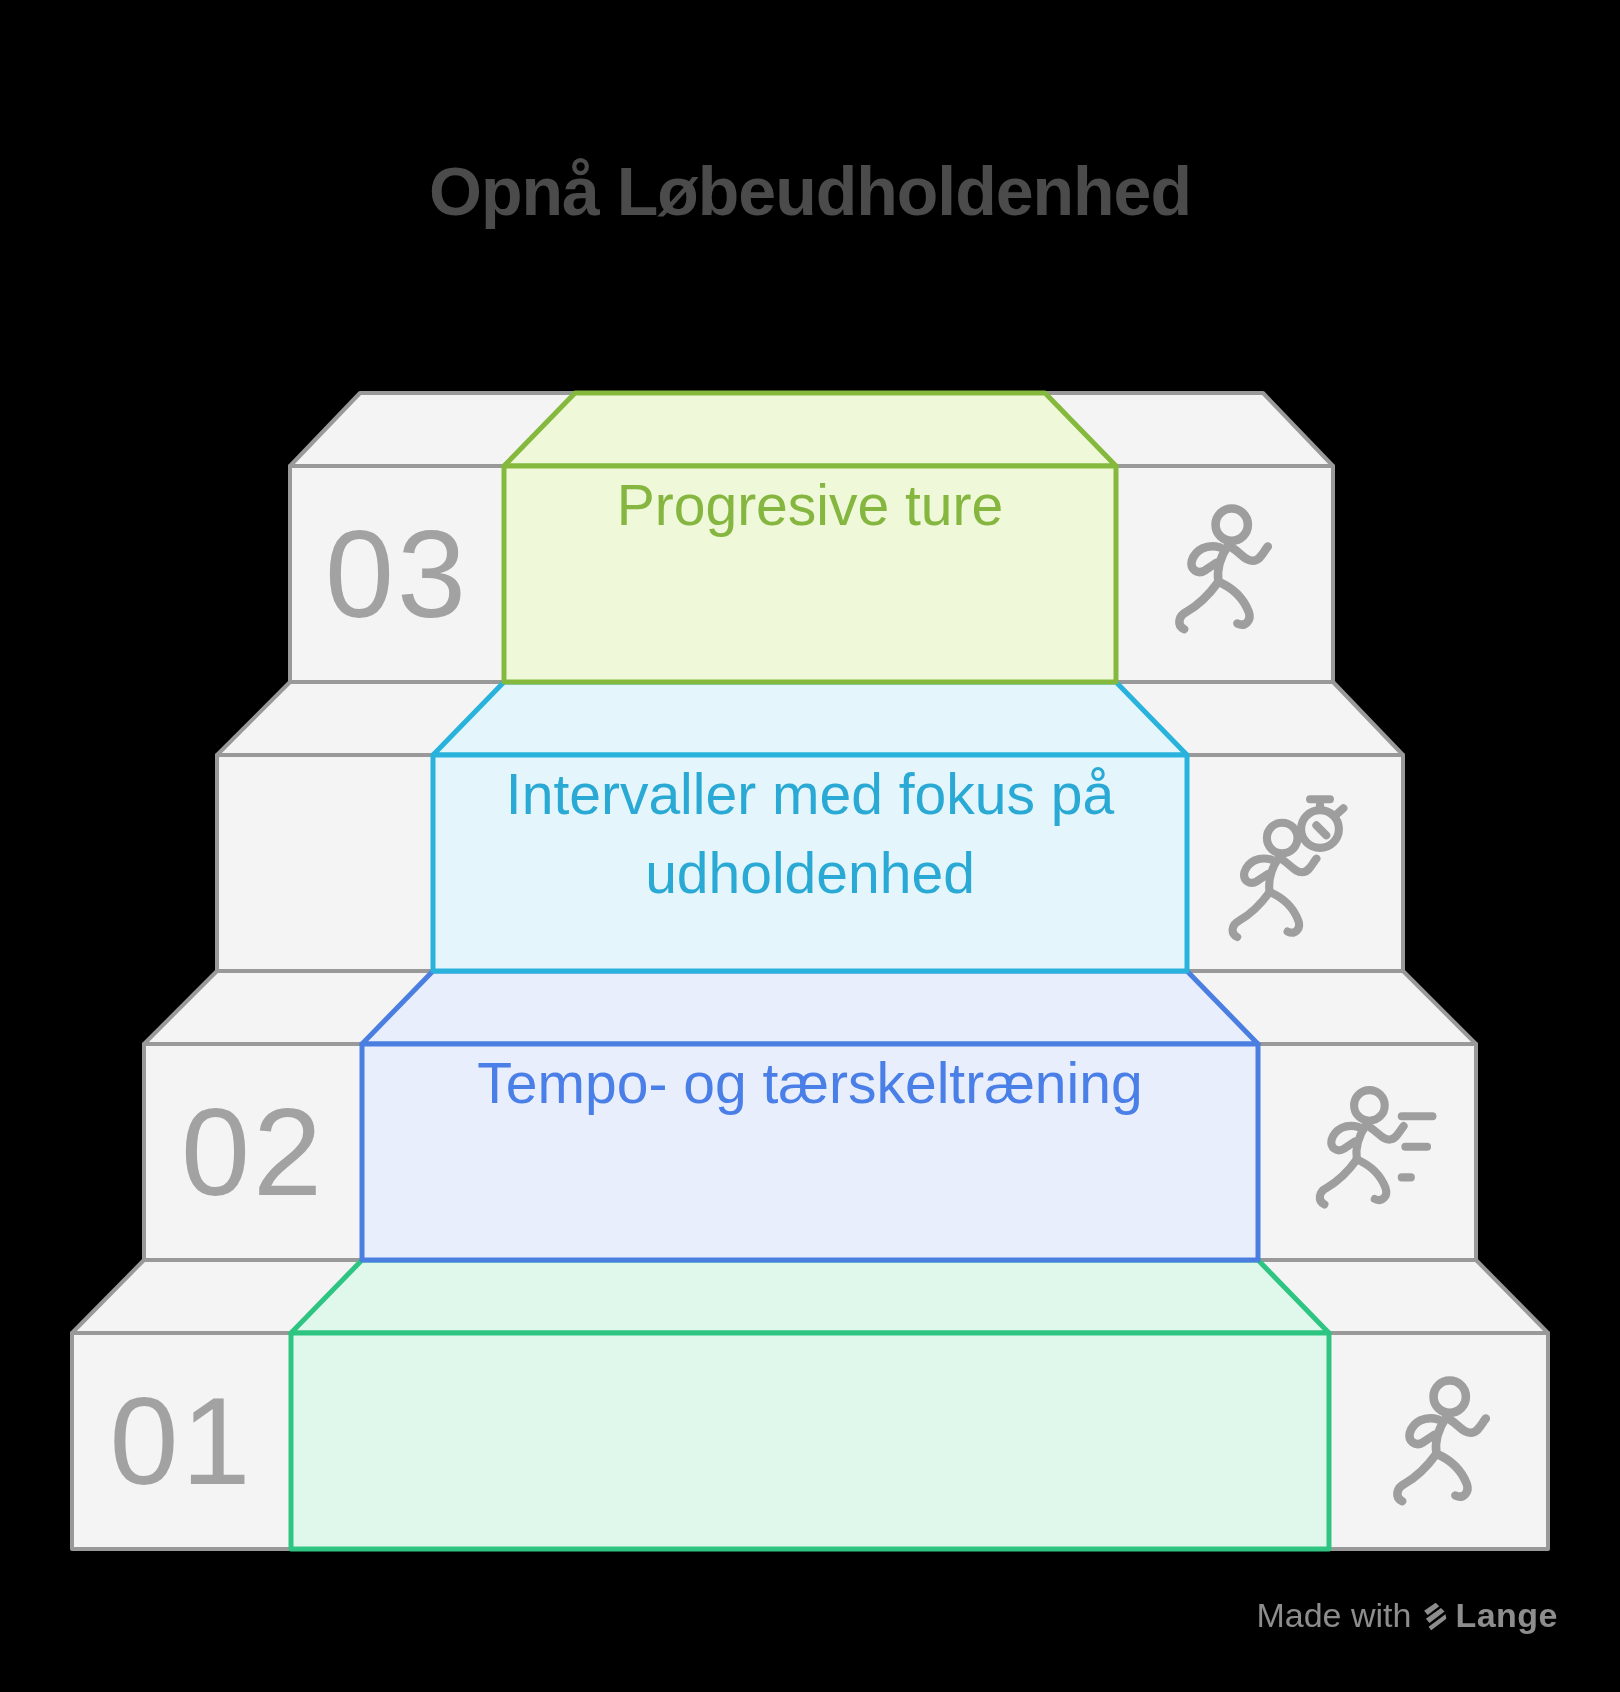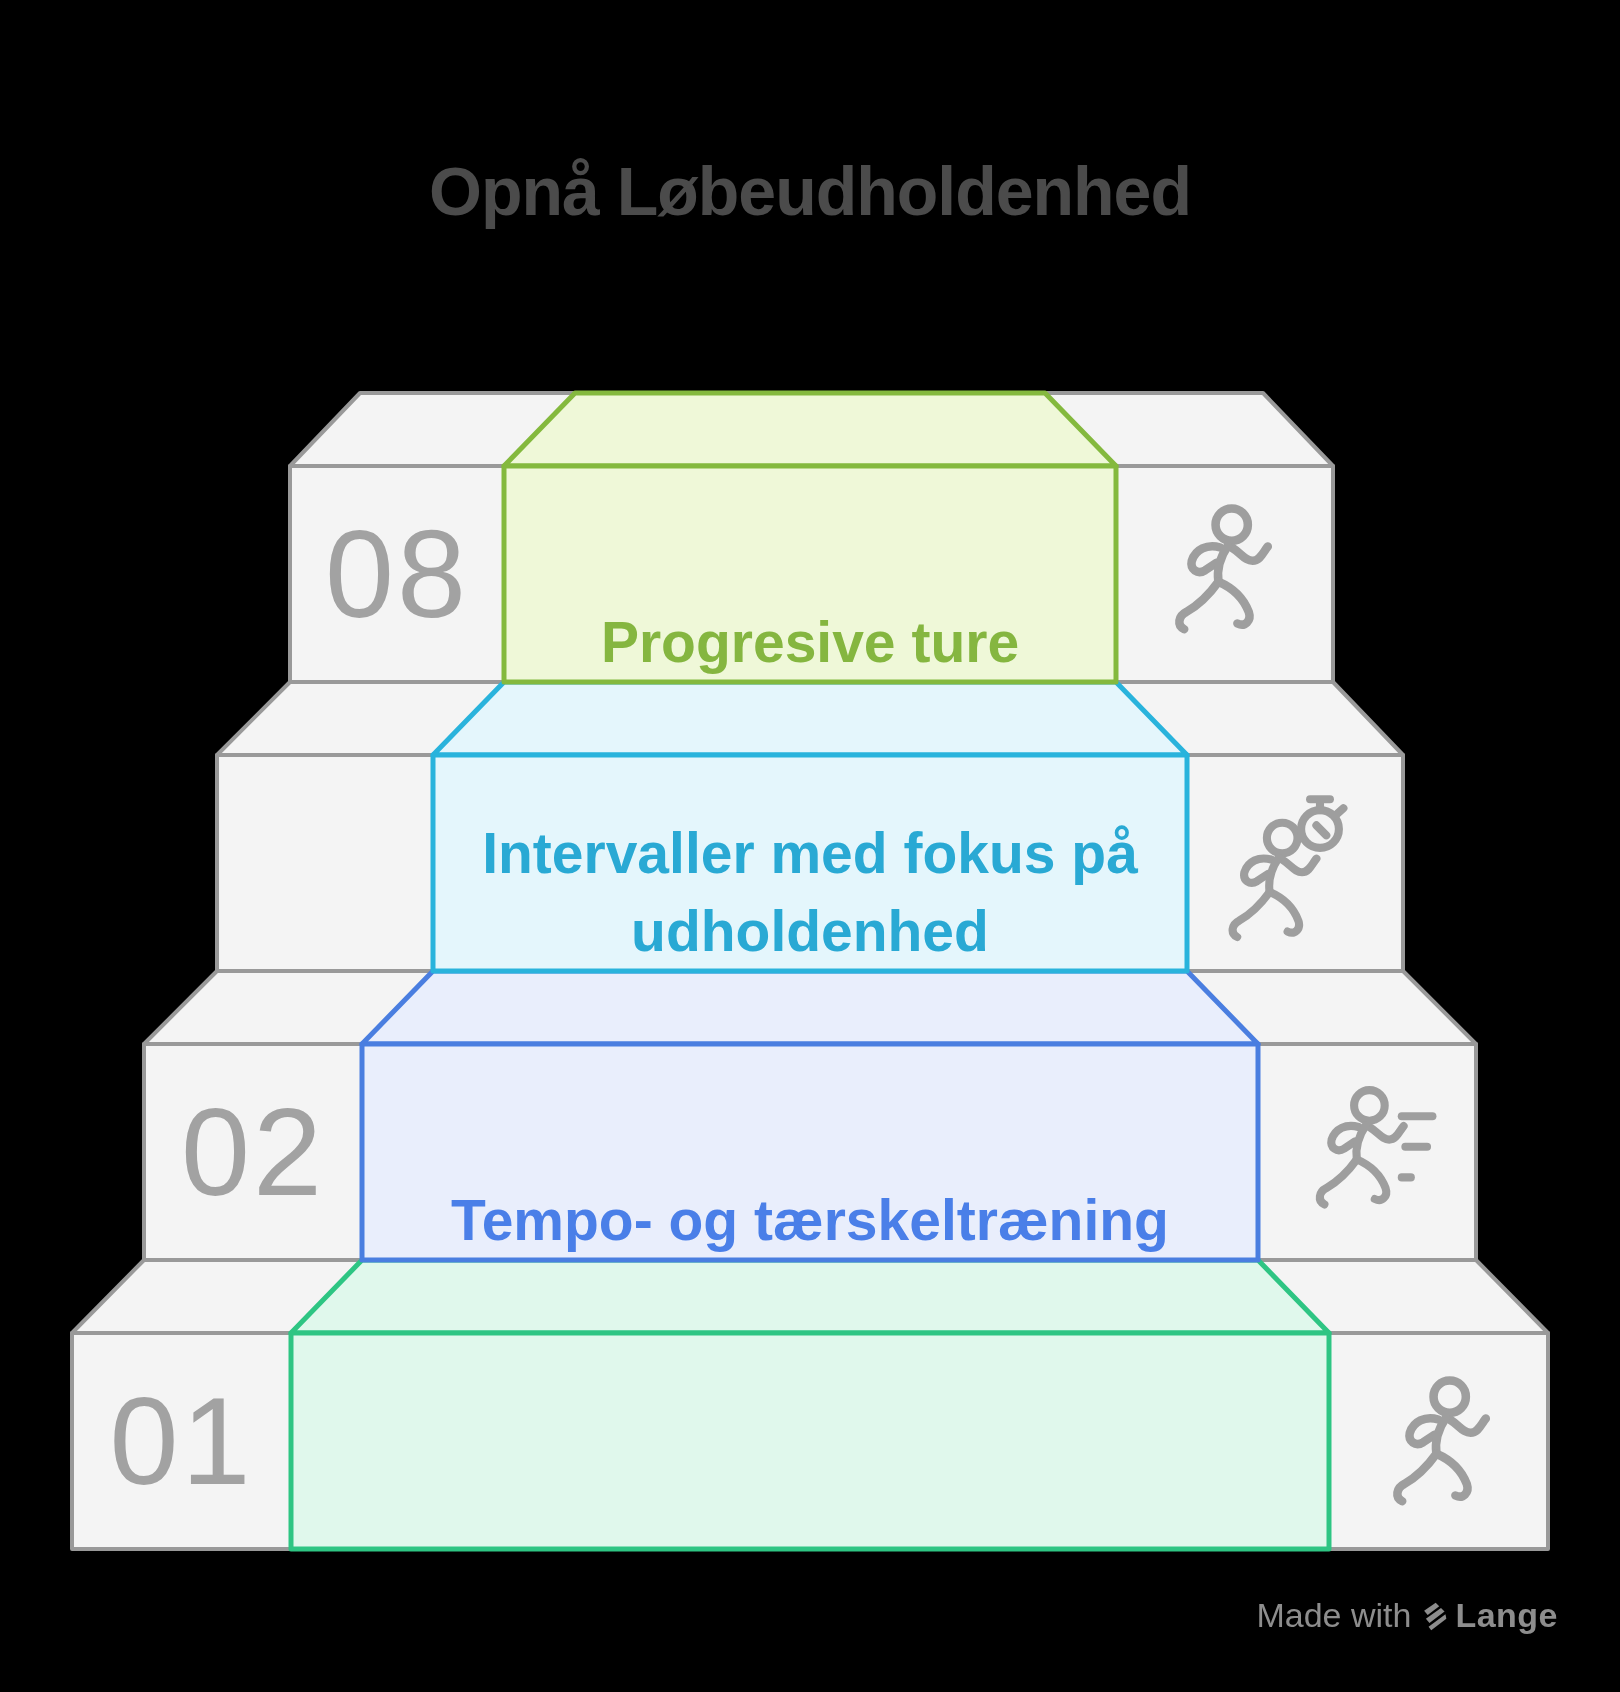--- a/index.html
+++ b/index.html
@@ -19,23 +19,23 @@
     color:var(--title,#4B4B4B);
   }
   .step-number{
     position:absolute;
     display:flex;align-items:center;justify-content:center;
     font-size:124px;font-weight:300;letter-spacing:3px;
     color:var(--number,#A2A2A2);
   }
   .panel-label{
     position:absolute;
-    display:flex;align-items:flex-end;justify-content:center;
+    display:flex;align-items:flex-start;justify-content:center;
     text-align:center;
-    font-size:57px;font-weight:700;line-height:1.38;
+    font-size:57px;font-weight:400;line-height:1.38;
   }
   #num-0{left:290px;top:466px;width:214px;height:216px;}
   #num-1{left:217px;top:755px;width:216px;height:216px;}
   #num-2{left:144px;top:1044px;width:218px;height:216px;}
   #num-3{left:72px; top:1333px;width:219px;height:216px;}
   #label-0{left:504px;top:466px; width:612px; height:216px;color:var(--s0-text,#85B640);}
   #label-1{left:433px;top:755px; width:754px; height:216px;color:var(--s1-text,#29A9D4);}
   #label-2{left:362px;top:1044px;width:896px; height:216px;color:var(--s2-text,#4A7FE8);}
   #label-3{left:291px;top:1333px;width:1038px;height:216px;color:var(--s3-text,#2DC182);}
   #label-1 span{display:inline-block;max-width:700px;}
@@ -118,21 +118,21 @@
         <path d="M122,106 L132,106"></path>
       </g>
       <g transform="translate(1368,1372) scale(0.95)">
         <use href="#runner"></use>
       </g>
     </g>
   </svg>
 
   <div class="page-title">Opnå Løbeudholdenhed</div>
 
-  <div class="step-number" id="num-0">08</div>
+  <div class="step-number" id="num-0">03</div>
   <div class="step-number" id="num-2">02</div>
   <div class="step-number" id="num-3">01</div>
 
   <div class="panel-label" id="label-0">
       <span>Progresive ture</span>
     </div>
   <div class="panel-label" id="label-1">
       <span>Intervaller med fokus på udholdenhed</span>
     </div>
   <div class="panel-label" id="label-2">

